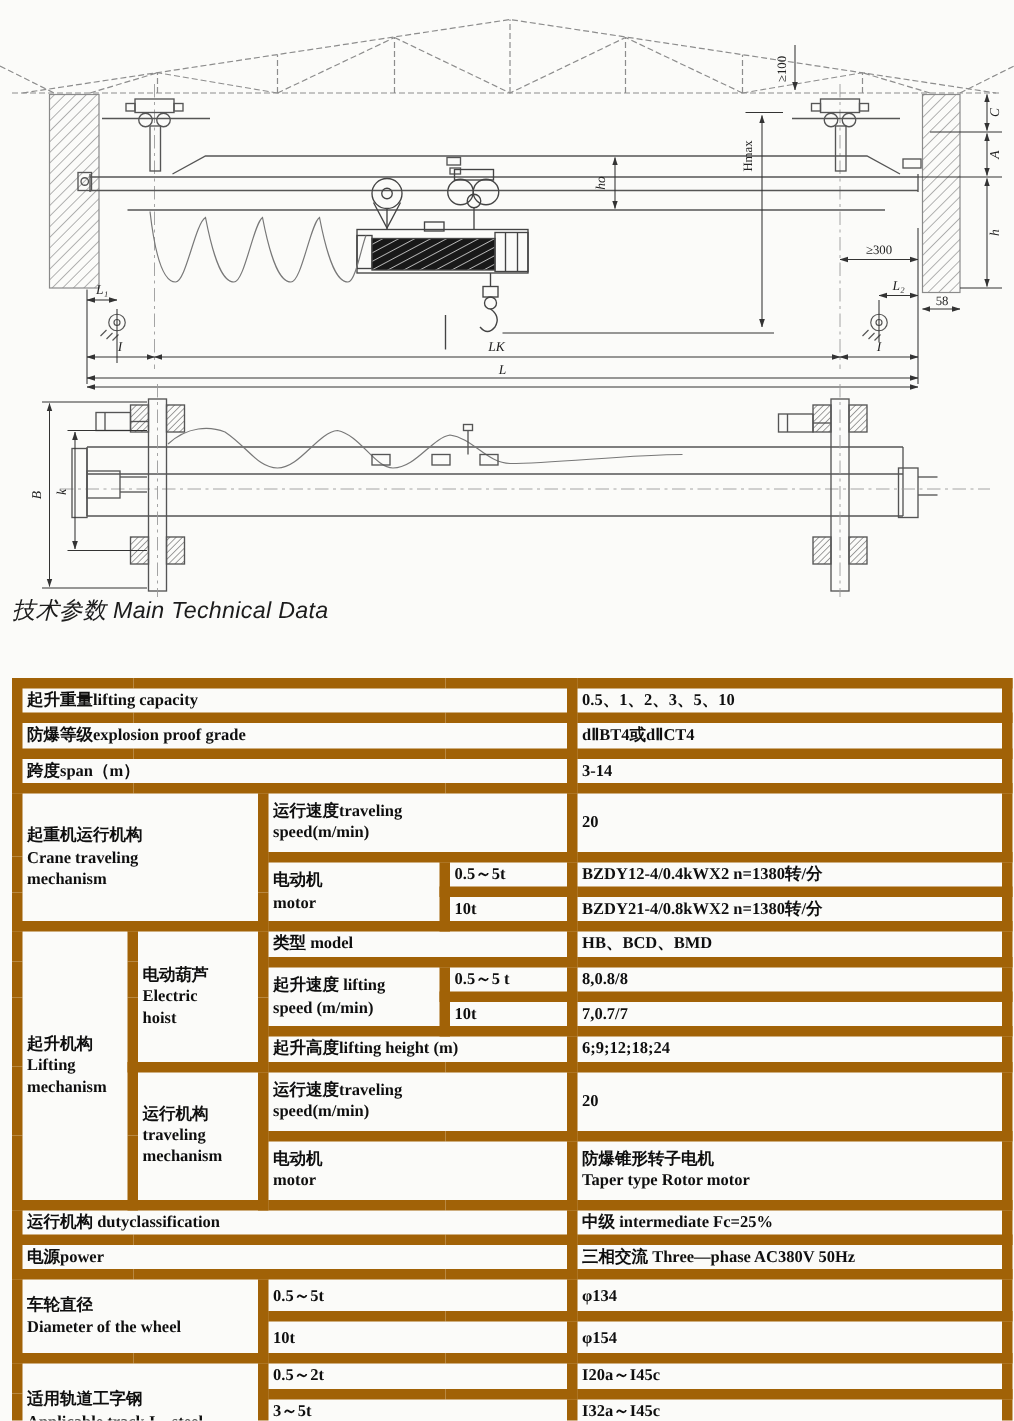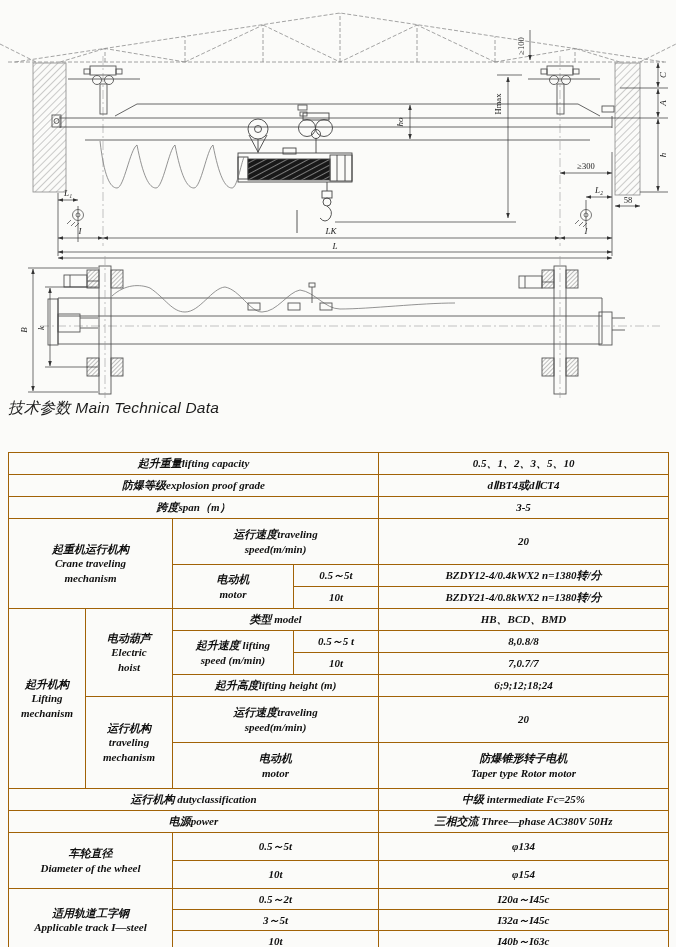--- a/index.html
+++ b/index.html
@@ -16,25 +16,25 @@
     position:absolute;left:8px;top:396px;height:24px;line-height:24px;
     font-family:"Liberation Sans", sans-serif;
     font-size:15.5px;color:#1c1c1c;letter-spacing:0.2px;font-style:italic;
   }
   #spec-table{
     position:absolute;left:8px;top:452px;
     border-collapse:collapse;table-layout:fixed;width:660px;
     border:1.5px solid #1e1e1e;
   }
   #spec-table td{
-    border:1px solid #a16207;
+    border:7px solid #a16207;
     font-family:"Liberation Serif", serif;
     font-weight:bold;font-size:11px;line-height:1.3;
-    text-align:center;vertical-align:middle;
-    white-space:pre-line;padding:1px 3px;color:#0f0f0f;font-style:italic;
+    vertical-align:middle;
+    white-space:pre-line;padding:1px 3px;color:#0f0f0f;
   }
   tr.rh-s{height:22px;}
   tr.rh-l{height:46px;}
   tr.rh-m{height:28px;margin-top:44px;}
   tr.rh-xs{height:21px;}
   svg text{
     font-family:"Liberation Serif", serif;
     fill:#222;font-size:8.5px;
   }
   svg text.dimletter{font-style:italic;font-size:9px;}
@@ -284,21 +284,21 @@
     <tr class="rh-s">
       <td colspan="4">起升重量lifting capacity</td>
       <td>0.5、1、2、3、5、10</td>
     </tr>
     <tr class="rh-s">
       <td colspan="4">防爆等级explosion proof grade</td>
       <td>dⅡBT4或dⅡCT4</td>
     </tr>
     <tr class="rh-s">
       <td colspan="4">跨度span（m）</td>
-      <td>3-5</td>
+      <td>3-14</td>
     </tr>
     <tr class="rh-l">
       <td colspan="2" rowspan="3">起重机运行机构
 Crane traveling
 mechanism</td>
       <td colspan="2">运行速度traveling
 speed(m/min)</td>
       <td>20</td>
     </tr>
     <tr class="rh-s">

